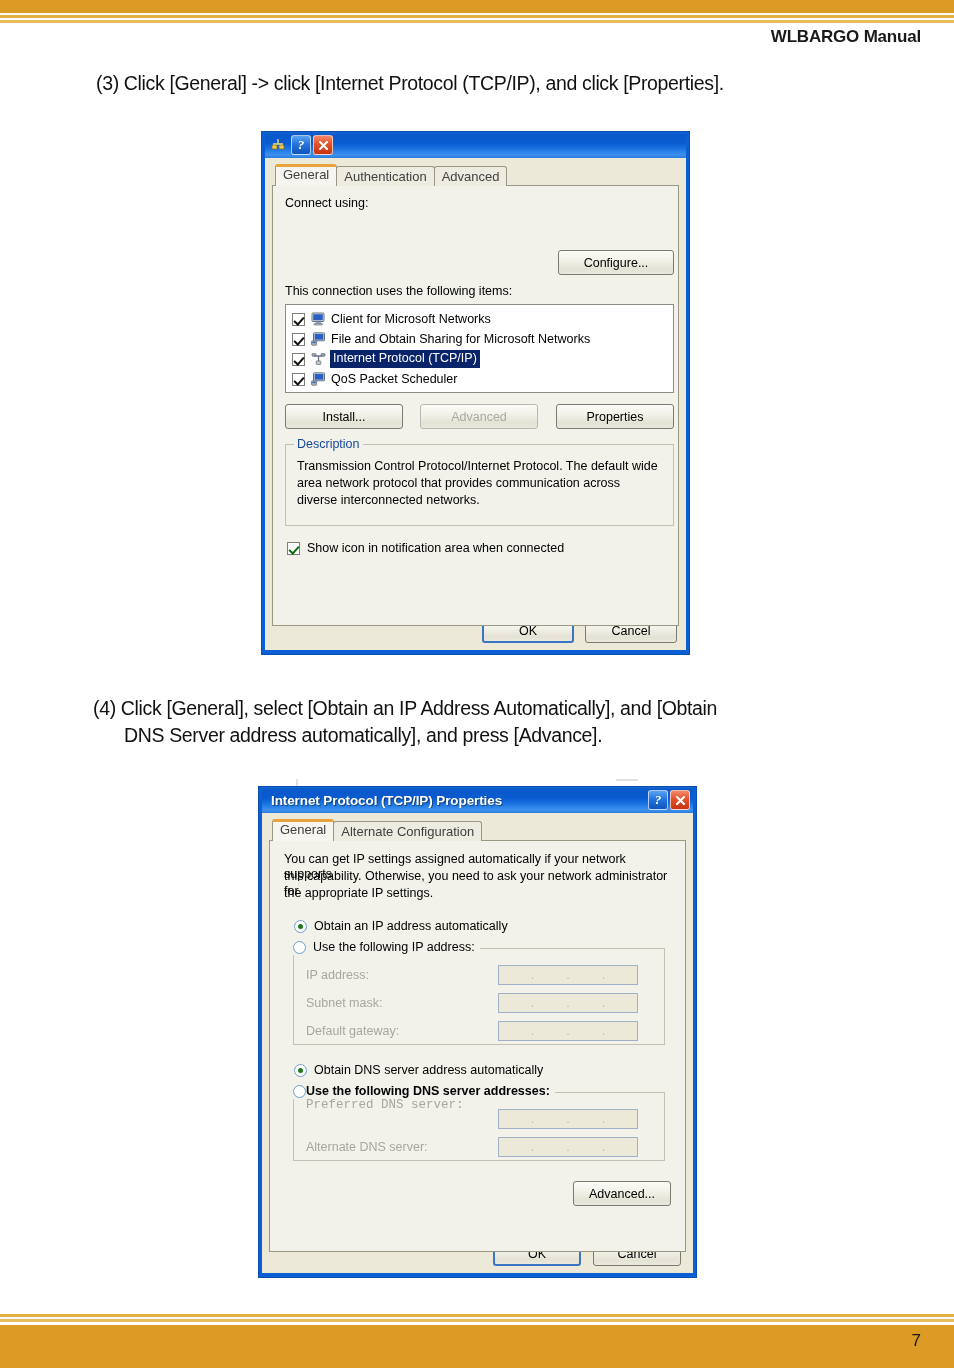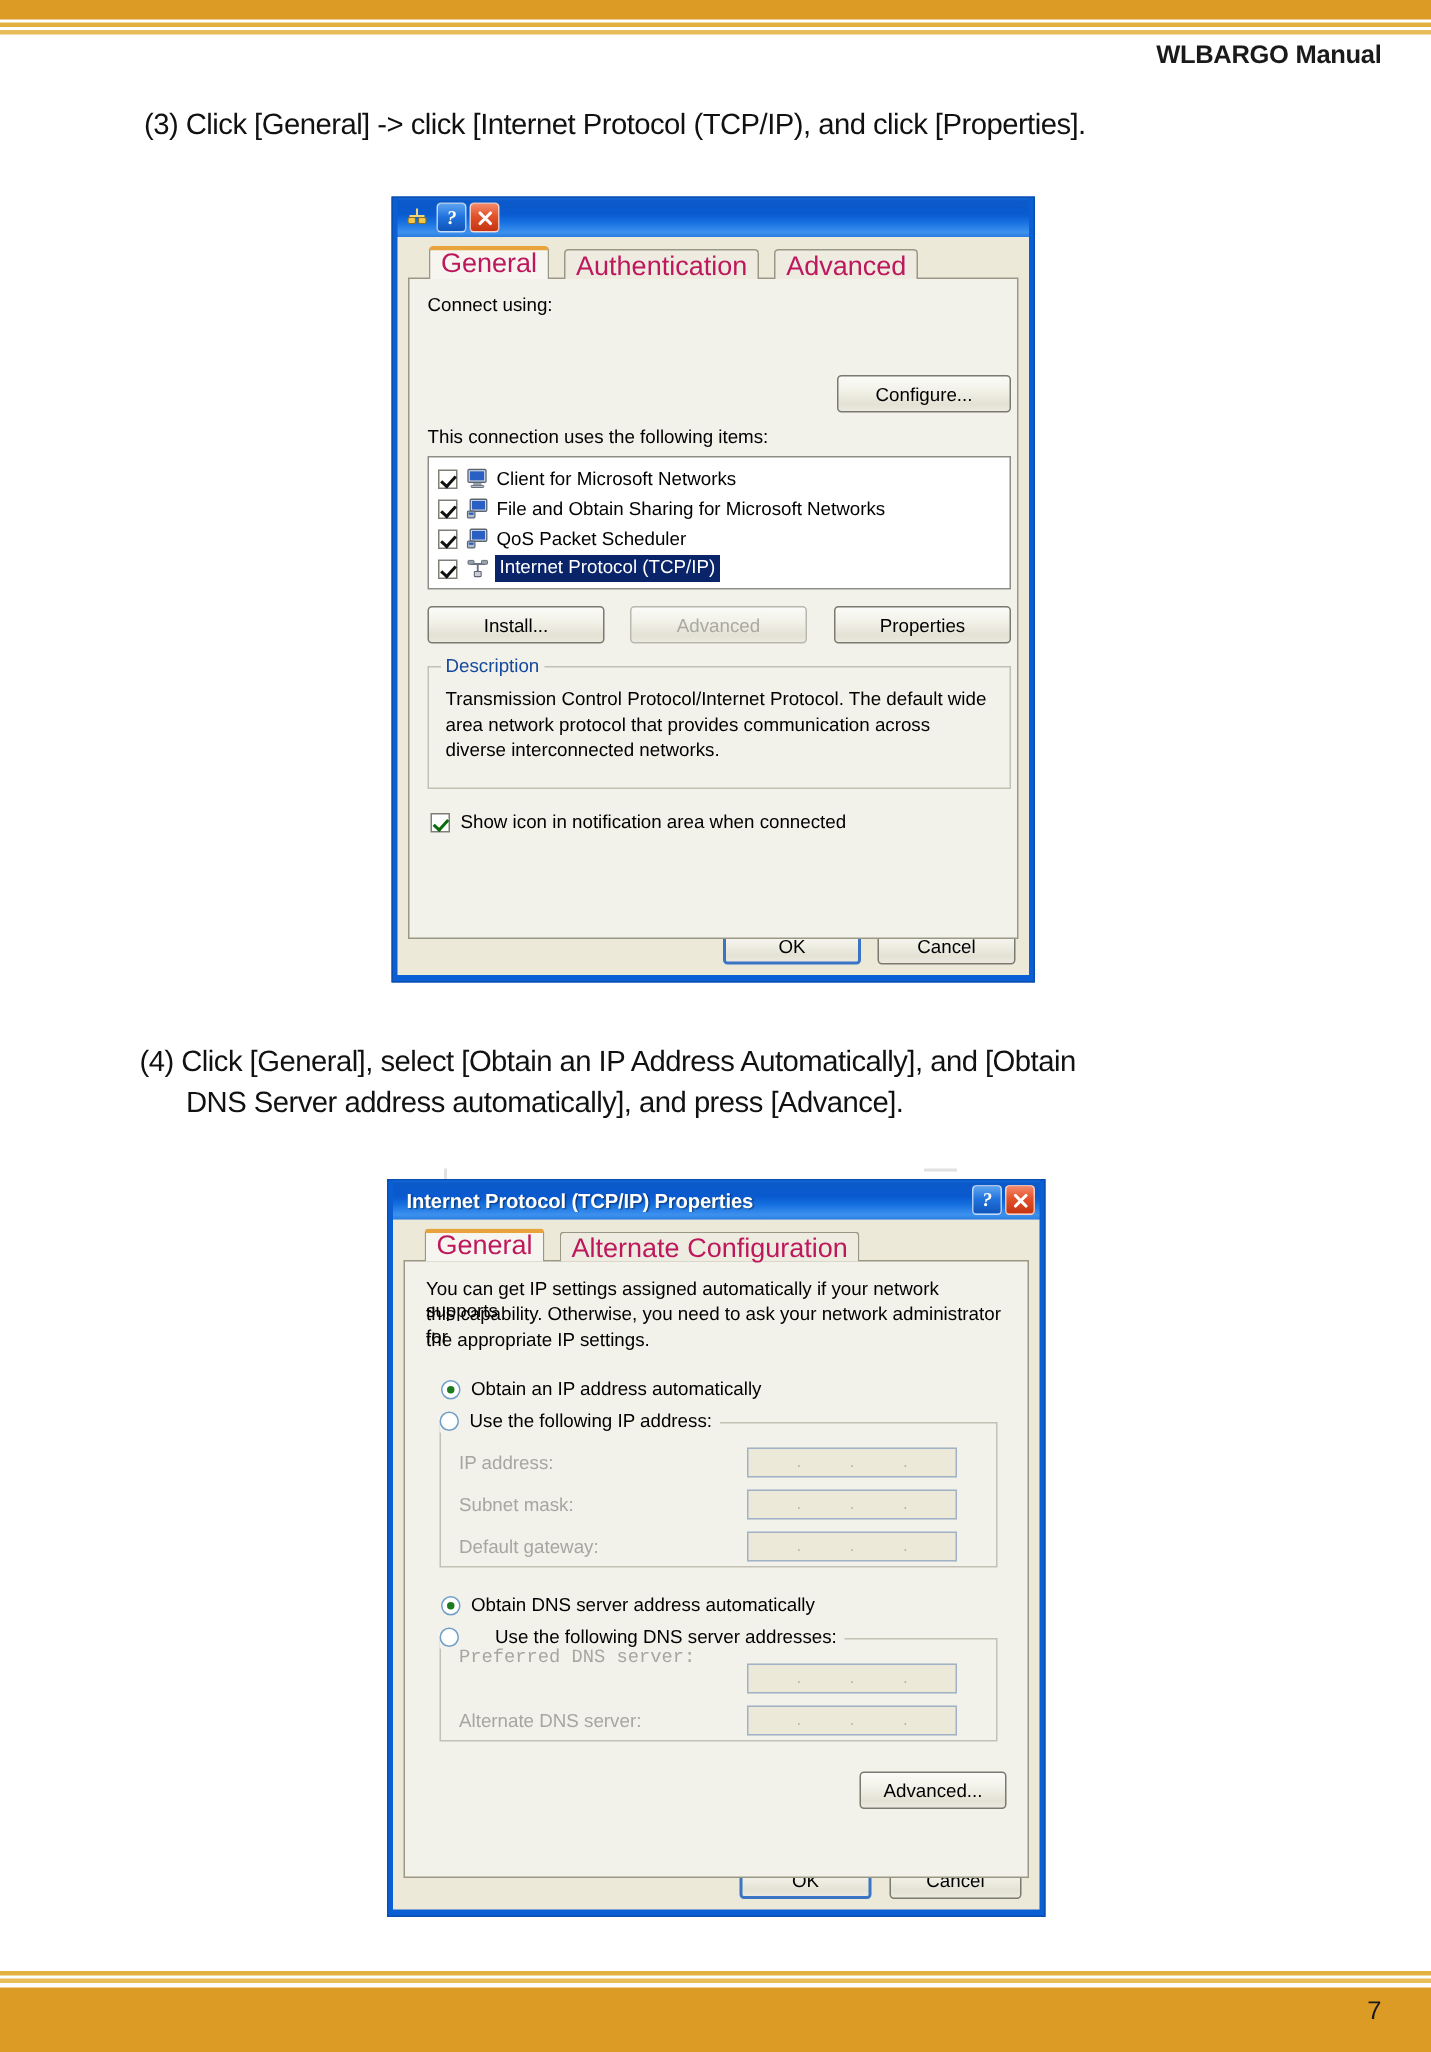--- a/index.html
+++ b/index.html
@@ -148,32 +148,31 @@
   
   .xp-tabs {
     display: flex;
     align-items: flex-end;
     height: 22px;
     position: relative;
     z-index: 2;
     padding-left: 3px;
   }
   .xp-tab {
-    font-size: 18px;
-    color: #be185d;
+    font-size: 13px;
+    color: #404040;
     padding: 3px 7px 3px 7px;
     background: #eeece1;
     border: 1px solid #9a9884;
     border-bottom: none;
     border-radius: 3px 3px 0 0;
     margin-right: -1px;
     line-height: 14px;
     box-sizing: border-box;
     height: 20px;
-    margin-left: 11px;
   }
   .xp-tab.active {
     background: #f6f5ef;
     border-top: 3px solid #e8a33d;
     padding-top: 1px;
     height: 22px;
     z-index: 3;
     position: relative;
   }
   .xp-tabpanel {
@@ -382,42 +381,42 @@
                 <rect x="3.6" y="1.9" width="8.8" height="5.8" fill="#2a5fc4"></rect>
                 <rect x="0.6" y="8.8" width="5" height="4.4" rx="0.7" fill="#b7bec9" stroke="#5b6472" stroke-width="0.8"></rect>
                 <rect x="1.5" y="9.7" width="3.2" height="1.5" fill="#2a5fc4"></rect>
               </svg>
             </span>
             <span class="lbl">File and Obtain Sharing for Microsoft Networks</span>
           </div>
 
           <div style="display:flex;align-items:center;height:20px;padding-left:3px;">
             <span class="cb checked dark"></span>
+            <span style="margin:0 4px 0 6px;display:flex;">
+              <svg width="15" height="14" viewBox="0 0 15 14">
+                <path d="M3 4 h9 M7.5 4 v5" stroke="#6b7280" stroke-width="1.3" fill="none"></path>
+                <rect x="1" y="1.6" width="4" height="2.6" rx="0.5" fill="#9aa3b0" stroke="#5b6472" stroke-width="0.6"></rect>
+                <rect x="10" y="1.6" width="4" height="2.6" rx="0.5" fill="#9aa3b0" stroke="#5b6472" stroke-width="0.6"></rect>
+                <rect x="5.2" y="9" width="4.6" height="3.4" rx="0.5" fill="#c9ced6" stroke="#5b6472" stroke-width="0.7"></rect>
+              </svg>
+            </span>
+            <span class="lbl" style="background:#0a246a;color:#ffffff;padding:1px 3px 2px 3px;">Internet Protocol (TCP/IP)</span>
+          </div>
+
+          <div style="display:flex;align-items:center;height:20px;padding-left:3px;">
+            <span class="cb checked dark"></span>
             <span style="margin:0 5px 0 6px;display:flex;">
               <svg width="15" height="14" viewBox="0 0 15 14">
                 <rect x="2.5" y="0.8" width="11" height="8" rx="0.8" fill="#dfe3ea" stroke="#5b6472" stroke-width="0.9"></rect>
                 <rect x="3.6" y="1.9" width="8.8" height="5.8" fill="#2a5fc4"></rect>
                 <rect x="0.6" y="8.8" width="5" height="4.4" rx="0.7" fill="#b7bec9" stroke="#5b6472" stroke-width="0.8"></rect>
                 <rect x="1.5" y="9.7" width="3.2" height="1.5" fill="#2a5fc4"></rect>
               </svg>
             </span>
             <span class="lbl">QoS Packet Scheduler</span>
-          </div>
-
-          <div style="display:flex;align-items:center;height:20px;padding-left:3px;">
-            <span class="cb checked dark"></span>
-            <span style="margin:0 4px 0 6px;display:flex;">
-              <svg width="15" height="14" viewBox="0 0 15 14">
-                <path d="M3 4 h9 M7.5 4 v5" stroke="#6b7280" stroke-width="1.3" fill="none"></path>
-                <rect x="1" y="1.6" width="4" height="2.6" rx="0.5" fill="#9aa3b0" stroke="#5b6472" stroke-width="0.6"></rect>
-                <rect x="10" y="1.6" width="4" height="2.6" rx="0.5" fill="#9aa3b0" stroke="#5b6472" stroke-width="0.6"></rect>
-                <rect x="5.2" y="9" width="4.6" height="3.4" rx="0.5" fill="#c9ced6" stroke="#5b6472" stroke-width="0.7"></rect>
-              </svg>
-            </span>
-            <span class="lbl" style="background:#0a246a;color:#ffffff;padding:1px 3px 2px 3px;">Internet Protocol (TCP/IP)</span>
           </div>
         </div>
 
         <div class="xp-button" style="position:absolute;left:12px;top:218px;width:118px;height:25px;">Install...</div>
         <div class="xp-button disabled" style="position:absolute;left:147px;top:218px;width:118px;height:25px;">Advanced</div>
         <div class="xp-button" style="position:absolute;left:283px;top:218px;width:118px;height:25px;">Properties</div>
 
         <div class="groupbox" style="position:absolute;left:12px;top:258px;width:389px;height:82px;">
           <span class="gb-title">Description</span>
           <div class="lbl" style="position:absolute;left:11px;top:13px;width:362px;line-height:17px;">Transmission Control Protocol/Internet Protocol. The default wide area network protocol that provides communication across diverse interconnected networks.</div>
@@ -519,21 +518,21 @@
         </div>
 
         <div style="position:absolute;left:24px;top:222px;display:flex;align-items:center;">
           <span class="radio on"></span>
           <span class="lbl" style="margin-left:7px;">Obtain DNS server address automatically</span>
         </div>
 
         <div class="groupbox" style="position:absolute;left:23px;top:251px;width:372px;height:69px;">
           <div style="position:absolute;left:-1px;top:-9px;display:flex;align-items:center;background:#f2f1ea;padding-right:5px;">
             <span class="radio"></span>
-            <span class="lbl" style="margin-left:24px;">Use the following DNS server addresses:</span>
+            <span class="lbl" style="margin-left:0;font-weight:bold;">Use the following DNS server addresses:</span>
           </div>
 
           <div class="lbl dim" style="position:absolute;left:12px;top:5px;font-family:Liberation Mono, monospace;">Preferred DNS server:</div>
           <div class="ipbox" style="position:absolute;left:204px;top:16px;width:140px;height:20px;">
             <span class="seg"></span>
             <span class="dot">.</span>
             <span class="seg"></span>
             <span class="dot">.</span>
             <span class="seg"></span>
             <span class="dot">.</span>

